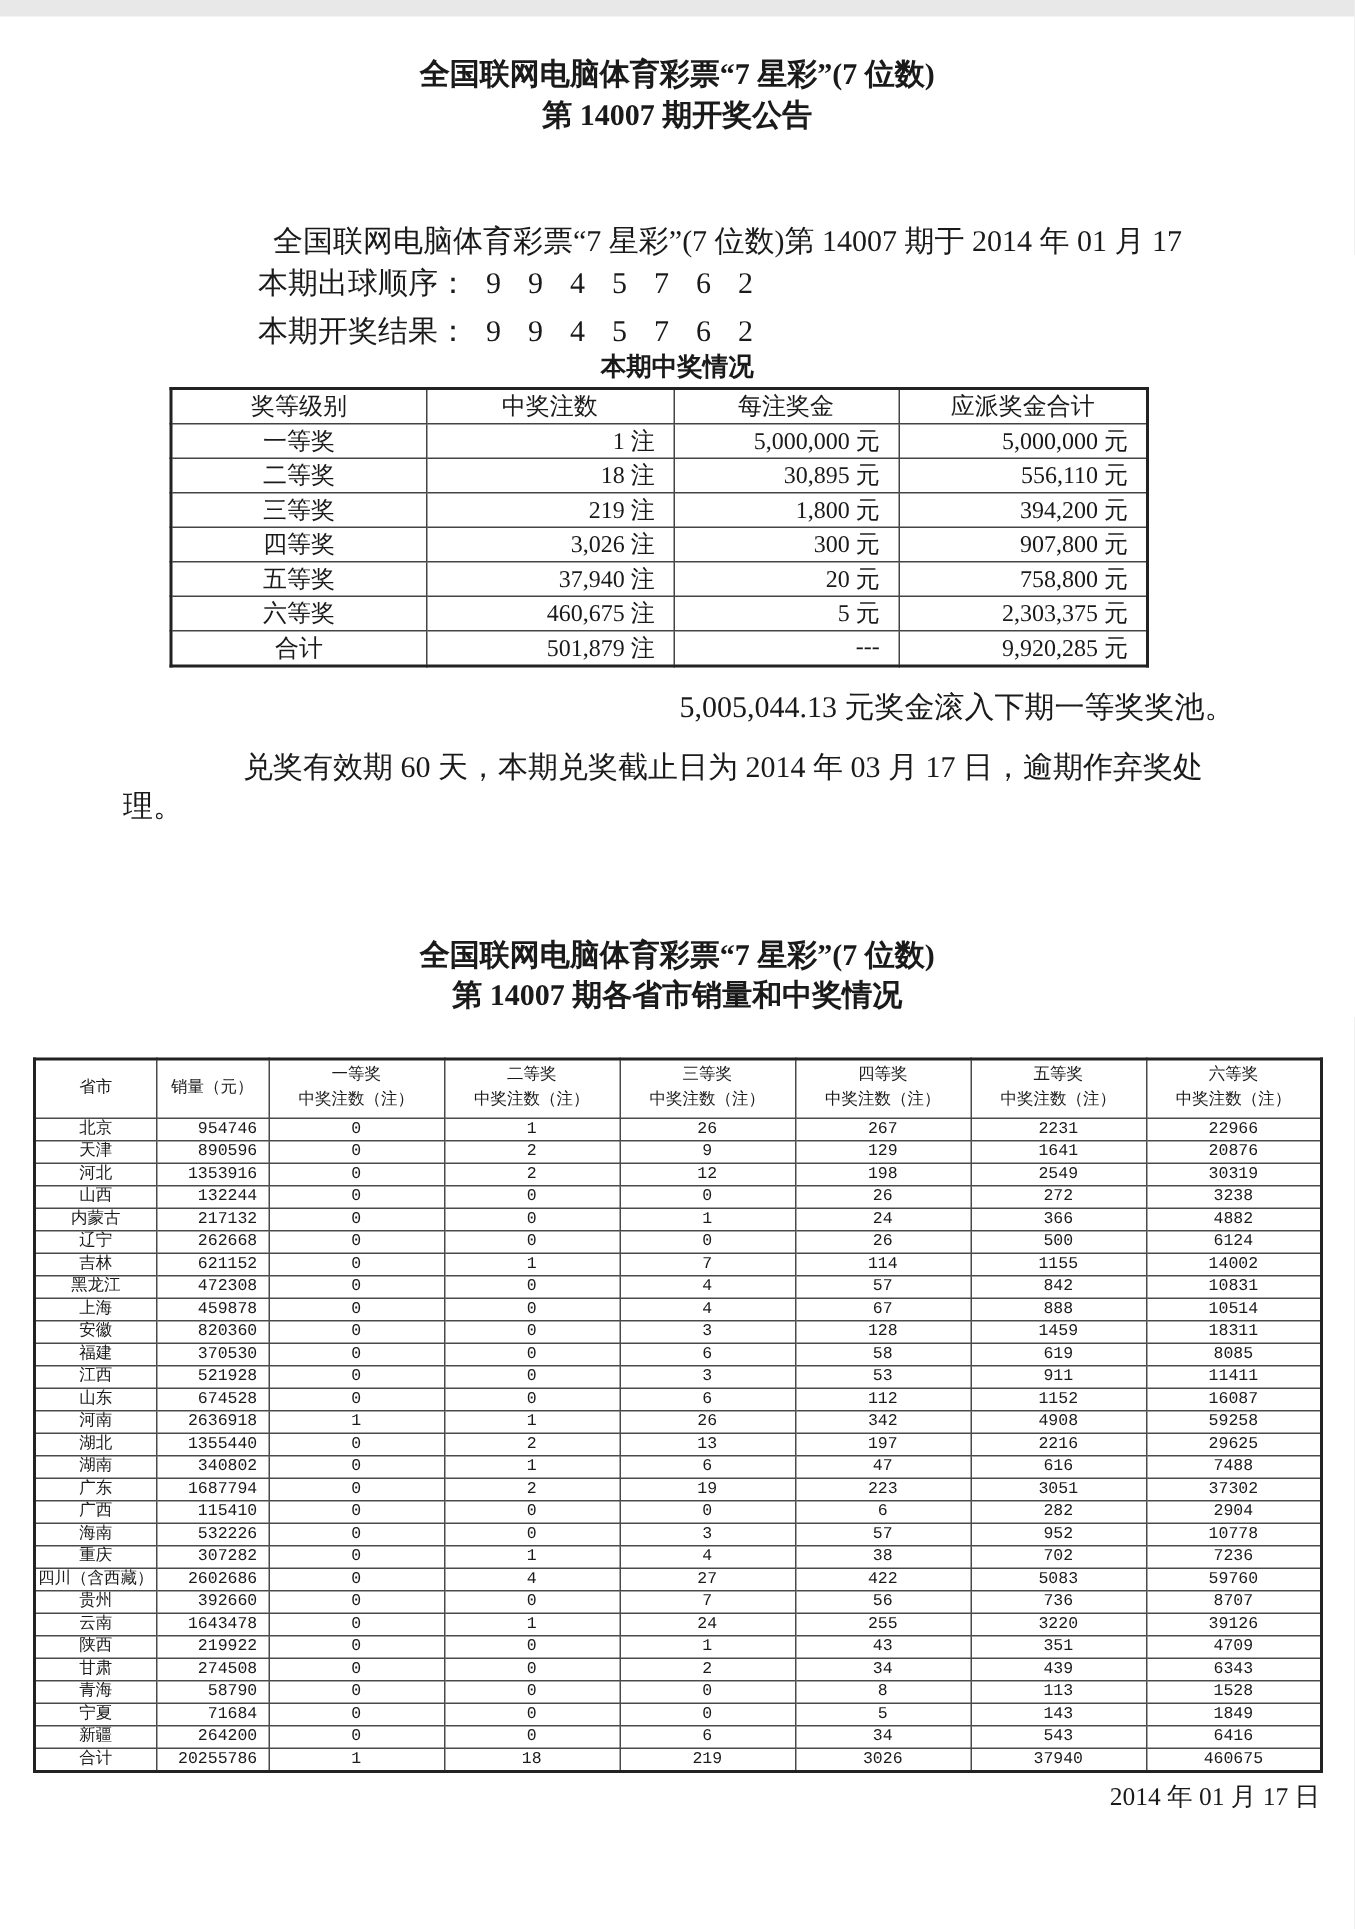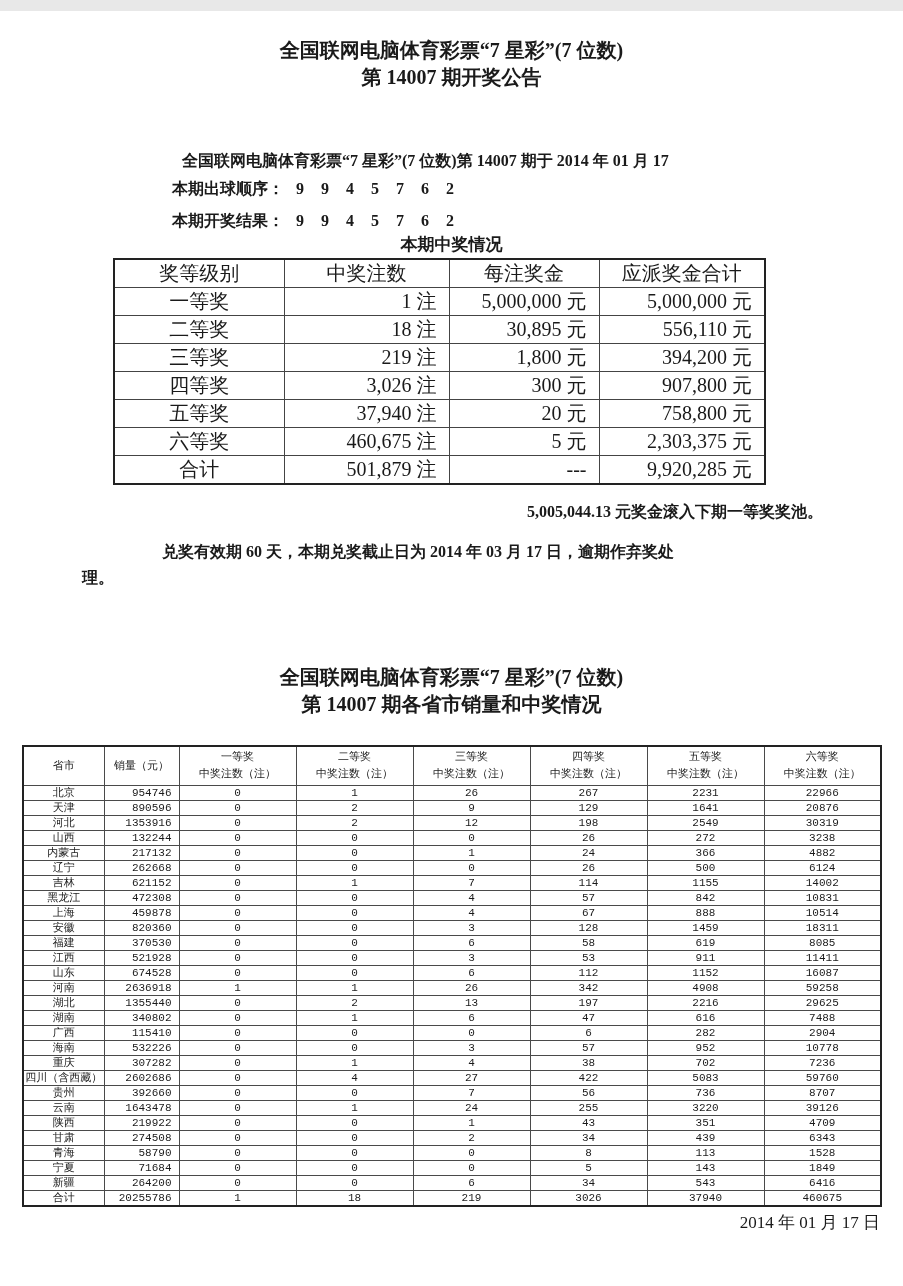--- a/index.html
+++ b/index.html
@@ -9,30 +9,30 @@
     margin:11px auto;
     background:#ffffff;
     color:#1a1a1a;
     font-family:"Liberation Serif","DejaVu Serif",serif;
     overflow:hidden;
     box-sizing:border-box;
   }
   
   .title-wrap{padding-top:26px;text-align:center;font-weight:bold;font-size:20px;line-height:27px;}
   
-  .body-col{margin:0 80px 0 82px;font-size:16px;font-weight:bold;}
+  .body-col{margin:0 80px 0 82px;font-size:20px;}
   .intro-line1{margin-top:60px;line-height:20px;text-indent:100px;}
   .intro-line2{margin-top:28px;line-height:20px;}
   .ball-line{margin-top:8px;line-height:20px;padding-left:90px;}
   .ball-line.second{margin-top:12px;}
   .ball-digits{letter-spacing:2px;word-spacing:9px;padding-left:12px;}
   
   .prize-caption{margin-top:4px;text-align:center;font-weight:bold;font-size:17px;line-height:20px;}
   table{border-collapse:collapse;table-layout:fixed;}
-  .prize-table{margin:3px 0 0 113px;width:651px;border:2px solid #222;font-size:20px;}
+  .prize-table{margin:3px 0 0 113px;width:651px;border:2px solid #222;font-size:16px;}
   .prize-table th,.prize-table td{border:1px solid #444;height:22px;padding:0;overflow:hidden;white-space:nowrap;}
   .prize-table th{font-weight:normal;text-align:center;}
   .prize-table td:first-child{text-align:center;}
   .prize-table td:not(:first-child){text-align:right;padding-right:12px;}
   
   .rollover{margin-top:17px;line-height:20px;text-indent:52px;text-align:right;}
   .redeem-line1{margin-top:20px;line-height:20px;text-indent:80px;}
   .redeem-line2{margin-top:6px;line-height:20px;}
   
   .section2-title{margin-top:76px;text-align:center;font-weight:bold;font-size:20px;line-height:27px;}
@@ -342,20 +342,30 @@
           <td>湖南</td>
           <td>340802</td>
           <td>0</td>
           <td>1</td>
           <td>6</td>
           <td>47</td>
           <td>616</td>
           <td>7488</td>
         </tr>
         <tr>
+          <td>广东</td>
+          <td>1687794</td>
+          <td>0</td>
+          <td>2</td>
+          <td>19</td>
+          <td>223</td>
+          <td>3051</td>
+          <td>37302</td>
+        </tr>
+        <tr>
           <td>广西</td>
           <td>115410</td>
           <td>0</td>
           <td>0</td>
           <td>0</td>
           <td>6</td>
           <td>282</td>
           <td>2904</td>
         </tr>
         <tr>

